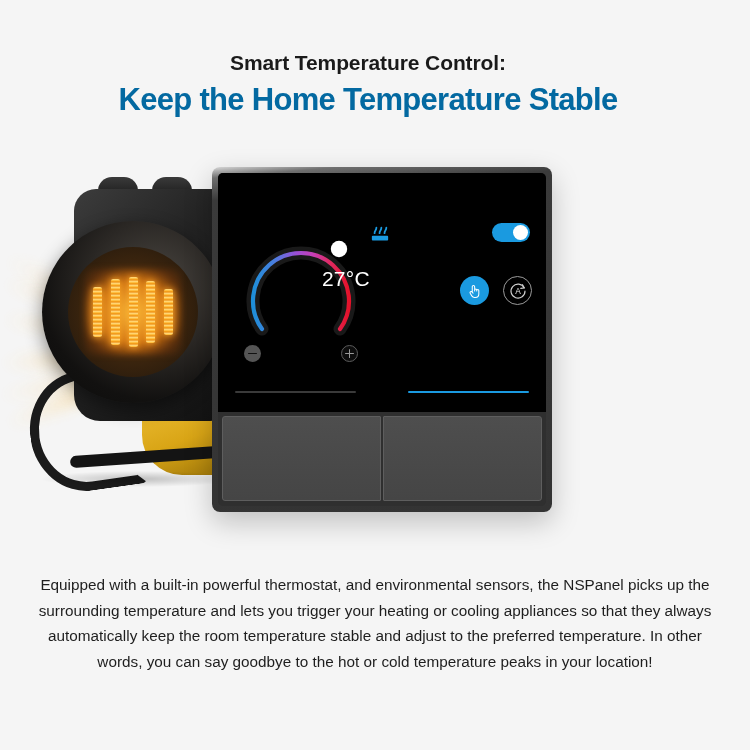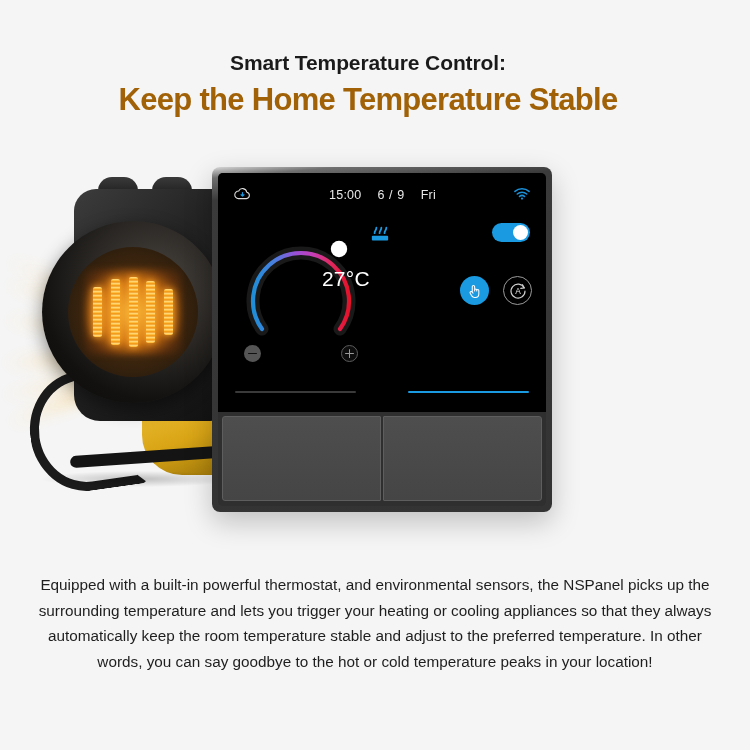--- a/index.html
+++ b/index.html
@@ -27,21 +27,21 @@
   .header-eyebrow {
     font-size: 21px;
     font-weight: bold;
     color: #1a1a1a;
     letter-spacing: -0.1px;
     line-height: 1.25;
   }
   .header-title {
     font-size: 31px;
     font-weight: bold;
-    color: #a16207;
+    color: #0369a1;
     letter-spacing: -0.7px;
     line-height: 1.3;
     margin-top: 4px;
   }
 
   
   .hero {
     position: absolute;
     top: 150px;
     left: 0;
@@ -421,41 +421,20 @@
       </div>
     </div>
     <div class="heater-shadow"></div>
   </div>
 
   <div class="device">
     <div class="device-inner">
 
       <div class="screen">
 
-        <div class="statusbar">
-          <span class="cloud-icon">
-            <svg width="17" height="13" viewBox="0 0 24 18">
-              <path d="M6.2 16.2h11.3a4.6 4.6 0 0 0 .5-9.1A6 6 0 0 0 6.6 5.6a4.9 4.9 0 0 0-.4 10.6z" fill="none" stroke="#dcdcdc" stroke-width="1.5"></path>
-              <path d="M12 7.6v5.1m0 0-2-2m2 2 2-2" fill="none" stroke="#1a9ae0" stroke-width="1.7" stroke-linecap="round" stroke-linejoin="round"></path>
-            </svg>
-          </span>
-          <span class="status-center">
-            <span>15:00</span>
-            <span class="status-date">6 / 9</span>
-            <span>Fri</span>
-          </span>
-          <span class="wifi-icon">
-            <svg width="16" height="12" viewBox="0 0 20 15">
-              <path d="M1.2 4.3a13.4 13.4 0 0 1 17.6 0" fill="none" stroke="#1a8fd8" stroke-width="2" stroke-linecap="round"></path>
-              <path d="M4.1 7.5a9 9 0 0 1 11.8 0" fill="none" stroke="#1a8fd8" stroke-width="2" stroke-linecap="round"></path>
-              <path d="M6.9 10.5a5 5 0 0 1 6.2 0" fill="none" stroke="#1a8fd8" stroke-width="2" stroke-linecap="round"></path>
-              <circle cx="10" cy="13.2" r="1.4" fill="#1a8fd8"></circle>
-            </svg>
-          </span>
-        </div>
 
         <div class="dial-wrap">
           <svg width="138" height="128" viewBox="0 0 138 128">
             <defs>
               <linearGradient id="arcgrad" x1="0%" y1="100%" x2="100%" y2="100%">
                 <stop offset="0%" stop-color="#1e8ed8"></stop>
                 <stop offset="22%" stop-color="#4a7fe0"></stop>
                 <stop offset="45%" stop-color="#9b4fd6"></stop>
                 <stop offset="62%" stop-color="#c63fb8"></stop>
                 <stop offset="80%" stop-color="#e02a62"></stop>

